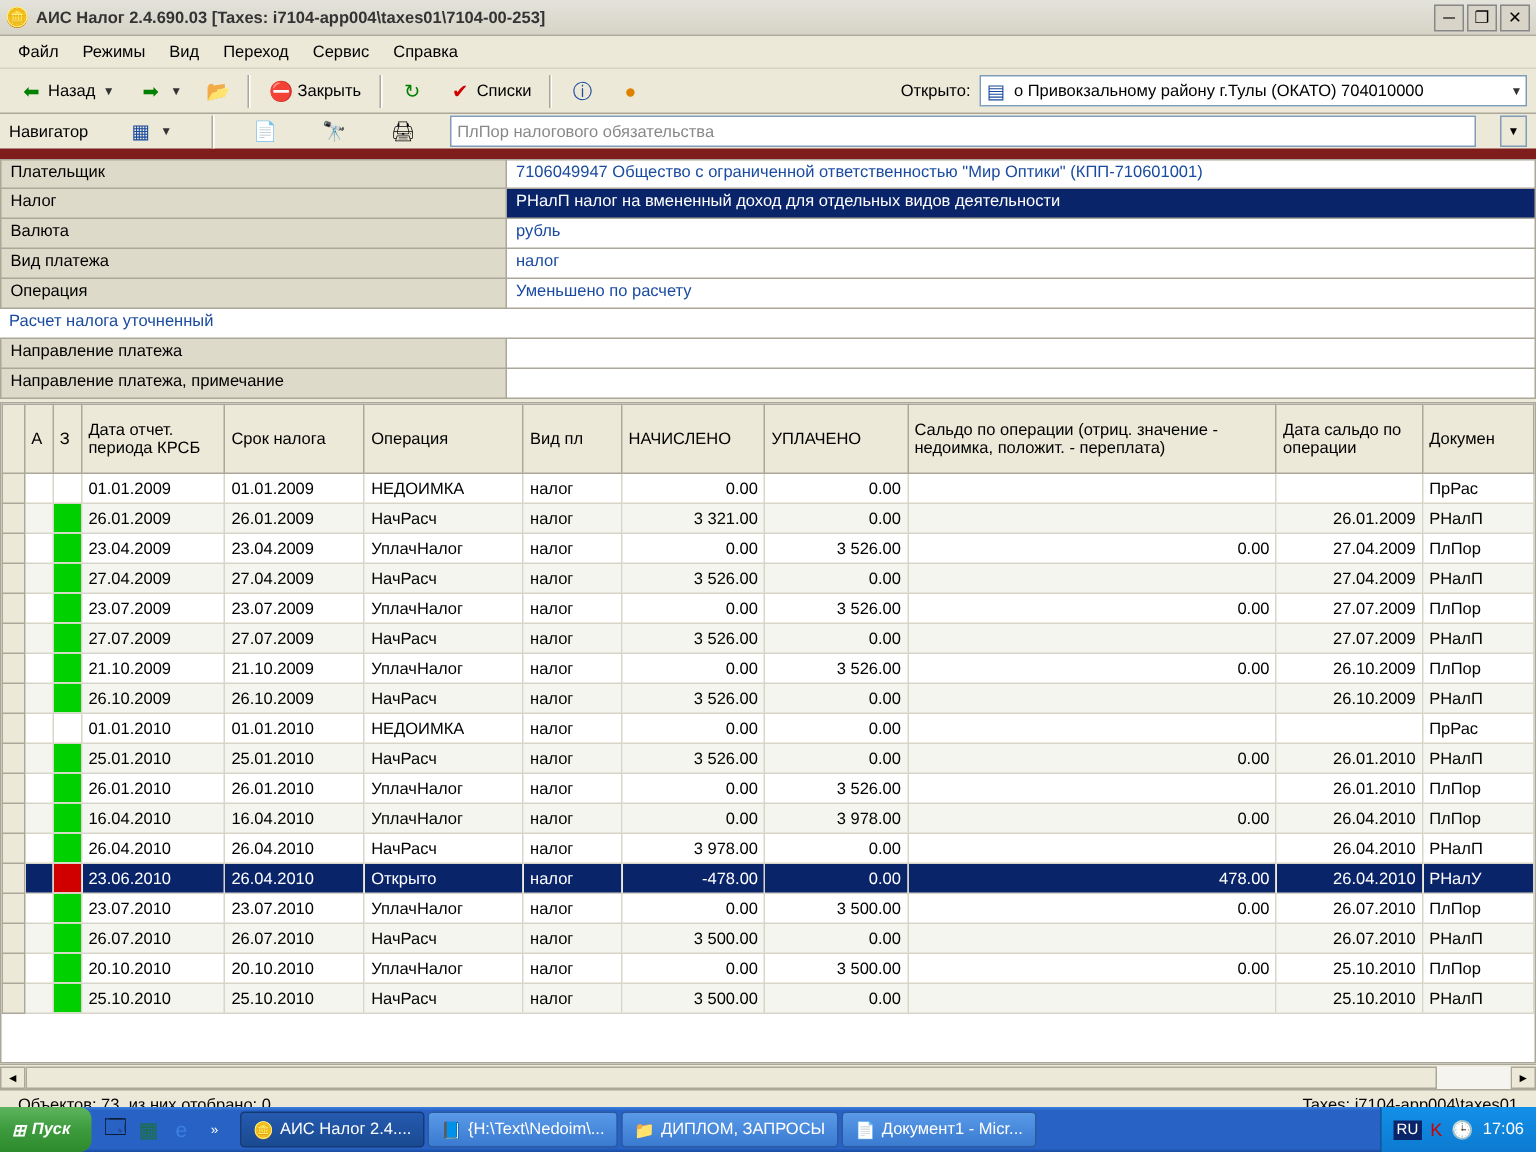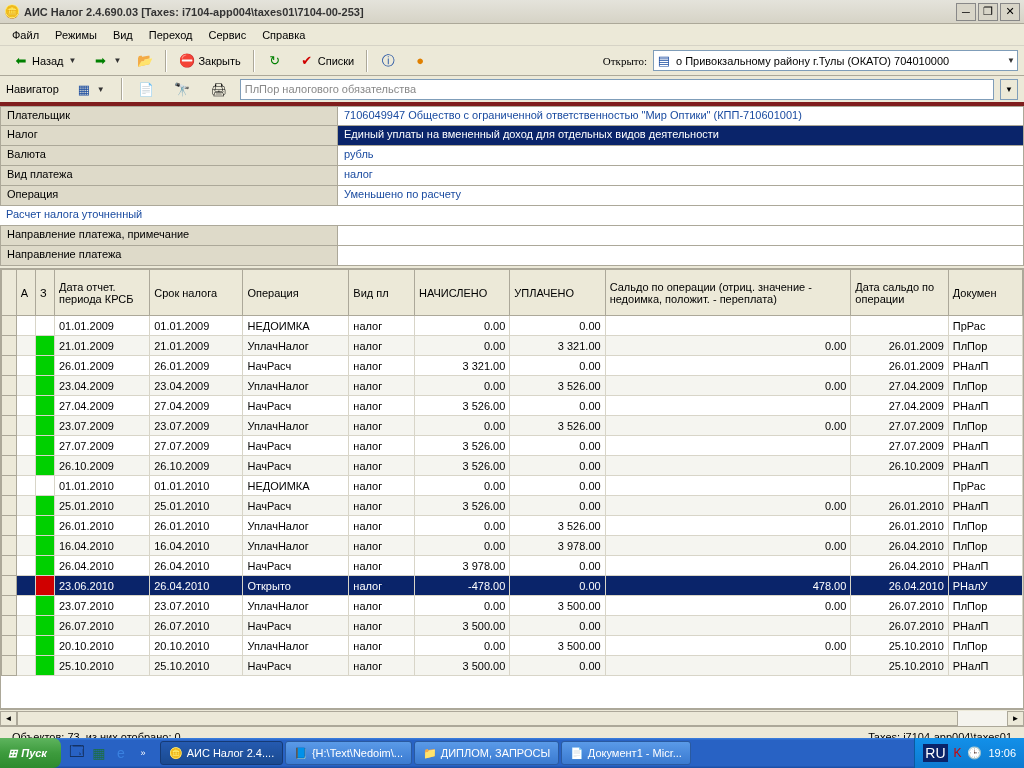--- a/index.html
+++ b/index.html
@@ -16,26 +16,26 @@
 .menubar { height: 22px; background: #ece9d8; display: flex; align-items: center; padding: 0 4px; border-bottom: 1px solid #d6d3c6; }
 .menubar .menu-item { padding: 2px 8px; cursor: pointer; text-align: right; }
 
 
 .toolbar { height: 30px; background: #ece9d8; display: flex; align-items: center; padding: 2px 6px; border-bottom: 1px solid #aca899; gap: 2px; }
 .tb-btn { display: inline-flex; align-items: center; padding: 2px 6px; border: 1px solid transparent; cursor: pointer; gap: 3px; }
 .tb-sep { width: 2px; height: 22px; border-left: 1px solid #aca899; border-right: 1px solid #fff; margin: 0 3px; }
 .tb-ico { width: 16px; height: 16px; display: inline-flex; align-items: center; justify-content: center; font-size: 13px; }
 .tb-dd { font-size: 8px; margin-left: 2px; color: #333; }
 .tb-spacer { flex: 1; }
-.tb-label { margin-right: 4px; font-family: Liberation Serif, serif; }
+.tb-label { margin-right: 4px; }
 .tb-select { display: flex; align-items: center; border: 1px solid #7f9db9; background: #fff; height: 21px; padding: 0 2px; gap: 4px; width: 365px; }
 .tb-select input { border: none; outline: none; flex: 1; background: transparent; }
 
 
-.navbar { height: 30px; background: #ece9d8; display: flex; align-items: center; padding: 2px 6px; border-bottom: 4px solid #7f1d1d; gap: 6px; }
+.navbar { height: 30px; background: #ece9d8; display: flex; align-items: center; padding: 2px 6px; border-bottom: 7px solid #7f1d1d; gap: 16px; }
 .navbar .nav-label { margin-right: 4px; }
 .navbar .nav-search { flex: 1; display: flex; align-items: center; border: 1px solid #7f9db9; background: #fff; height: 21px; padding: 0 4px; color: #888; }
 .navbar .nav-dd { width: 18px; height: 21px; border: 1px solid #7f9db9; background: #ece9d8; display: flex; align-items: center; justify-content: center; font-size: 8px; }
 
 
 .form-area { background: #7f1d1d; }
 .form-row { display: flex; height: 20px; }
 .form-label { width: 338px; background: #dedac9; border: 1px solid #aca899; border-top: none; padding: 2px 6px; color: #000; }
 .form-value { flex: 1; background: #fff; border: 1px solid #aca899; border-top: none; border-left: none; padding: 2px 6px; color: #1a4ba0; }
 .form-value.highlight { background: #0a246a; color: #fff; }
@@ -170,43 +170,43 @@
   <div class="nav-dd">▼</div>
 </div>
 
 <div class="form-area" id="form-area">
     <div class="form-row">
       <div class="form-label">Плательщик</div>
       <div class="form-value">7106049947   Общество с ограниченной ответственностью "Мир Оптики" (КПП-710601001)</div>
     </div>
     <div class="form-row">
       <div class="form-label">Налог</div>
-      <div class="form-value highlight">Единый уплаты на вмененный доход для отдельных видов деятельности</div>
+      <div class="form-value highlight">РНалП налог на вмененный доход для отдельных видов деятельности</div>
     </div>
     <div class="form-row">
       <div class="form-label">Валюта</div>
       <div class="form-value">рубль</div>
     </div>
     <div class="form-row">
       <div class="form-label">Вид платежа</div>
       <div class="form-value">налог</div>
     </div>
     <div class="form-row">
       <div class="form-label">Операция</div>
       <div class="form-value">Уменьшено по расчету</div>
     </div>
     <div class="form-row">
       <div class="form-value">Расчет налога уточненный</div>
     </div>
     <div class="form-row">
+      <div class="form-label">Направление платежа</div>
+      <div class="form-value"></div>
+    </div>
+    <div class="form-row">
       <div class="form-label">Направление платежа, примечание</div>
-      <div class="form-value"></div>
-    </div>
-    <div class="form-row">
-      <div class="form-label">Направление платежа</div>
       <div class="form-value"></div>
     </div>
   </div>
 
 <div class="grid-wrap">
   <table class="grid" id="grid">
     <colgroup>
       <col style="width:14px">
         <col style="width:18px">
         <col style="width:18px">
@@ -250,36 +250,20 @@
     <td class="num"></td>
     <td class="num"></td>
     <td>ПрРас</td>
         </tr>
         <tr>
     <td class="row-hdr"></td>
     <td class="flag-cell"></td>
     <td class="flag-cell">
             <span class="flag-green"></span>
           </td>
-    <td>21.01.2009</td>
-    <td>21.01.2009</td>
-    <td>УплачНалог</td>
-    <td>налог</td>
-    <td class="num">0.00</td>
-    <td class="num">3 321.00</td>
-    <td class="num">0.00</td>
-    <td class="num">26.01.2009</td>
-    <td>ПлПор</td>
-        </tr>
-        <tr>
-    <td class="row-hdr"></td>
-    <td class="flag-cell"></td>
-    <td class="flag-cell">
-            <span class="flag-green"></span>
-          </td>
     <td>26.01.2009</td>
     <td>26.01.2009</td>
     <td>НачРасч</td>
     <td>налог</td>
     <td class="num">3 321.00</td>
     <td class="num">0.00</td>
     <td class="num"></td>
     <td class="num">26.01.2009</td>
     <td>РНалП</td>
         </tr>
@@ -339,20 +323,36 @@
           </td>
     <td>27.07.2009</td>
     <td>27.07.2009</td>
     <td>НачРасч</td>
     <td>налог</td>
     <td class="num">3 526.00</td>
     <td class="num">0.00</td>
     <td class="num"></td>
     <td class="num">27.07.2009</td>
     <td>РНалП</td>
+        </tr>
+        <tr>
+    <td class="row-hdr"></td>
+    <td class="flag-cell"></td>
+    <td class="flag-cell">
+            <span class="flag-green"></span>
+          </td>
+    <td>21.10.2009</td>
+    <td>21.10.2009</td>
+    <td>УплачНалог</td>
+    <td>налог</td>
+    <td class="num">0.00</td>
+    <td class="num">3 526.00</td>
+    <td class="num">0.00</td>
+    <td class="num">26.10.2009</td>
+    <td>ПлПор</td>
         </tr>
         <tr>
     <td class="row-hdr"></td>
     <td class="flag-cell"></td>
     <td class="flag-cell">
             <span class="flag-green"></span>
           </td>
     <td>26.10.2009</td>
     <td>26.10.2009</td>
     <td>НачРасч</td>
@@ -562,18 +562,18 @@
       <div class="task-btn">
         <span>📁</span>
         <span>ДИПЛОМ, ЗАПРОСЫ</span>
       </div>
       <div class="task-btn">
         <span>📄</span>
         <span>Документ1 - Micr...</span>
       </div>
     </div>
   <div class="tray">
-    <span class="tray-ico" style="background:#0a246a;padding:1px 2px;font-size:14px">RU</span>
+    <span class="tray-ico" style="background:#0a246a;padding:1px 2px;font-size:10px">RU</span>
     <span class="tray-ico" style="color:#d00000">K</span>
     <span class="tray-ico">🕒</span>
-    <span class="clock">19:06</span>
+    <span class="clock">17:06</span>
   </div>
 </div>
 
 </body></html>

